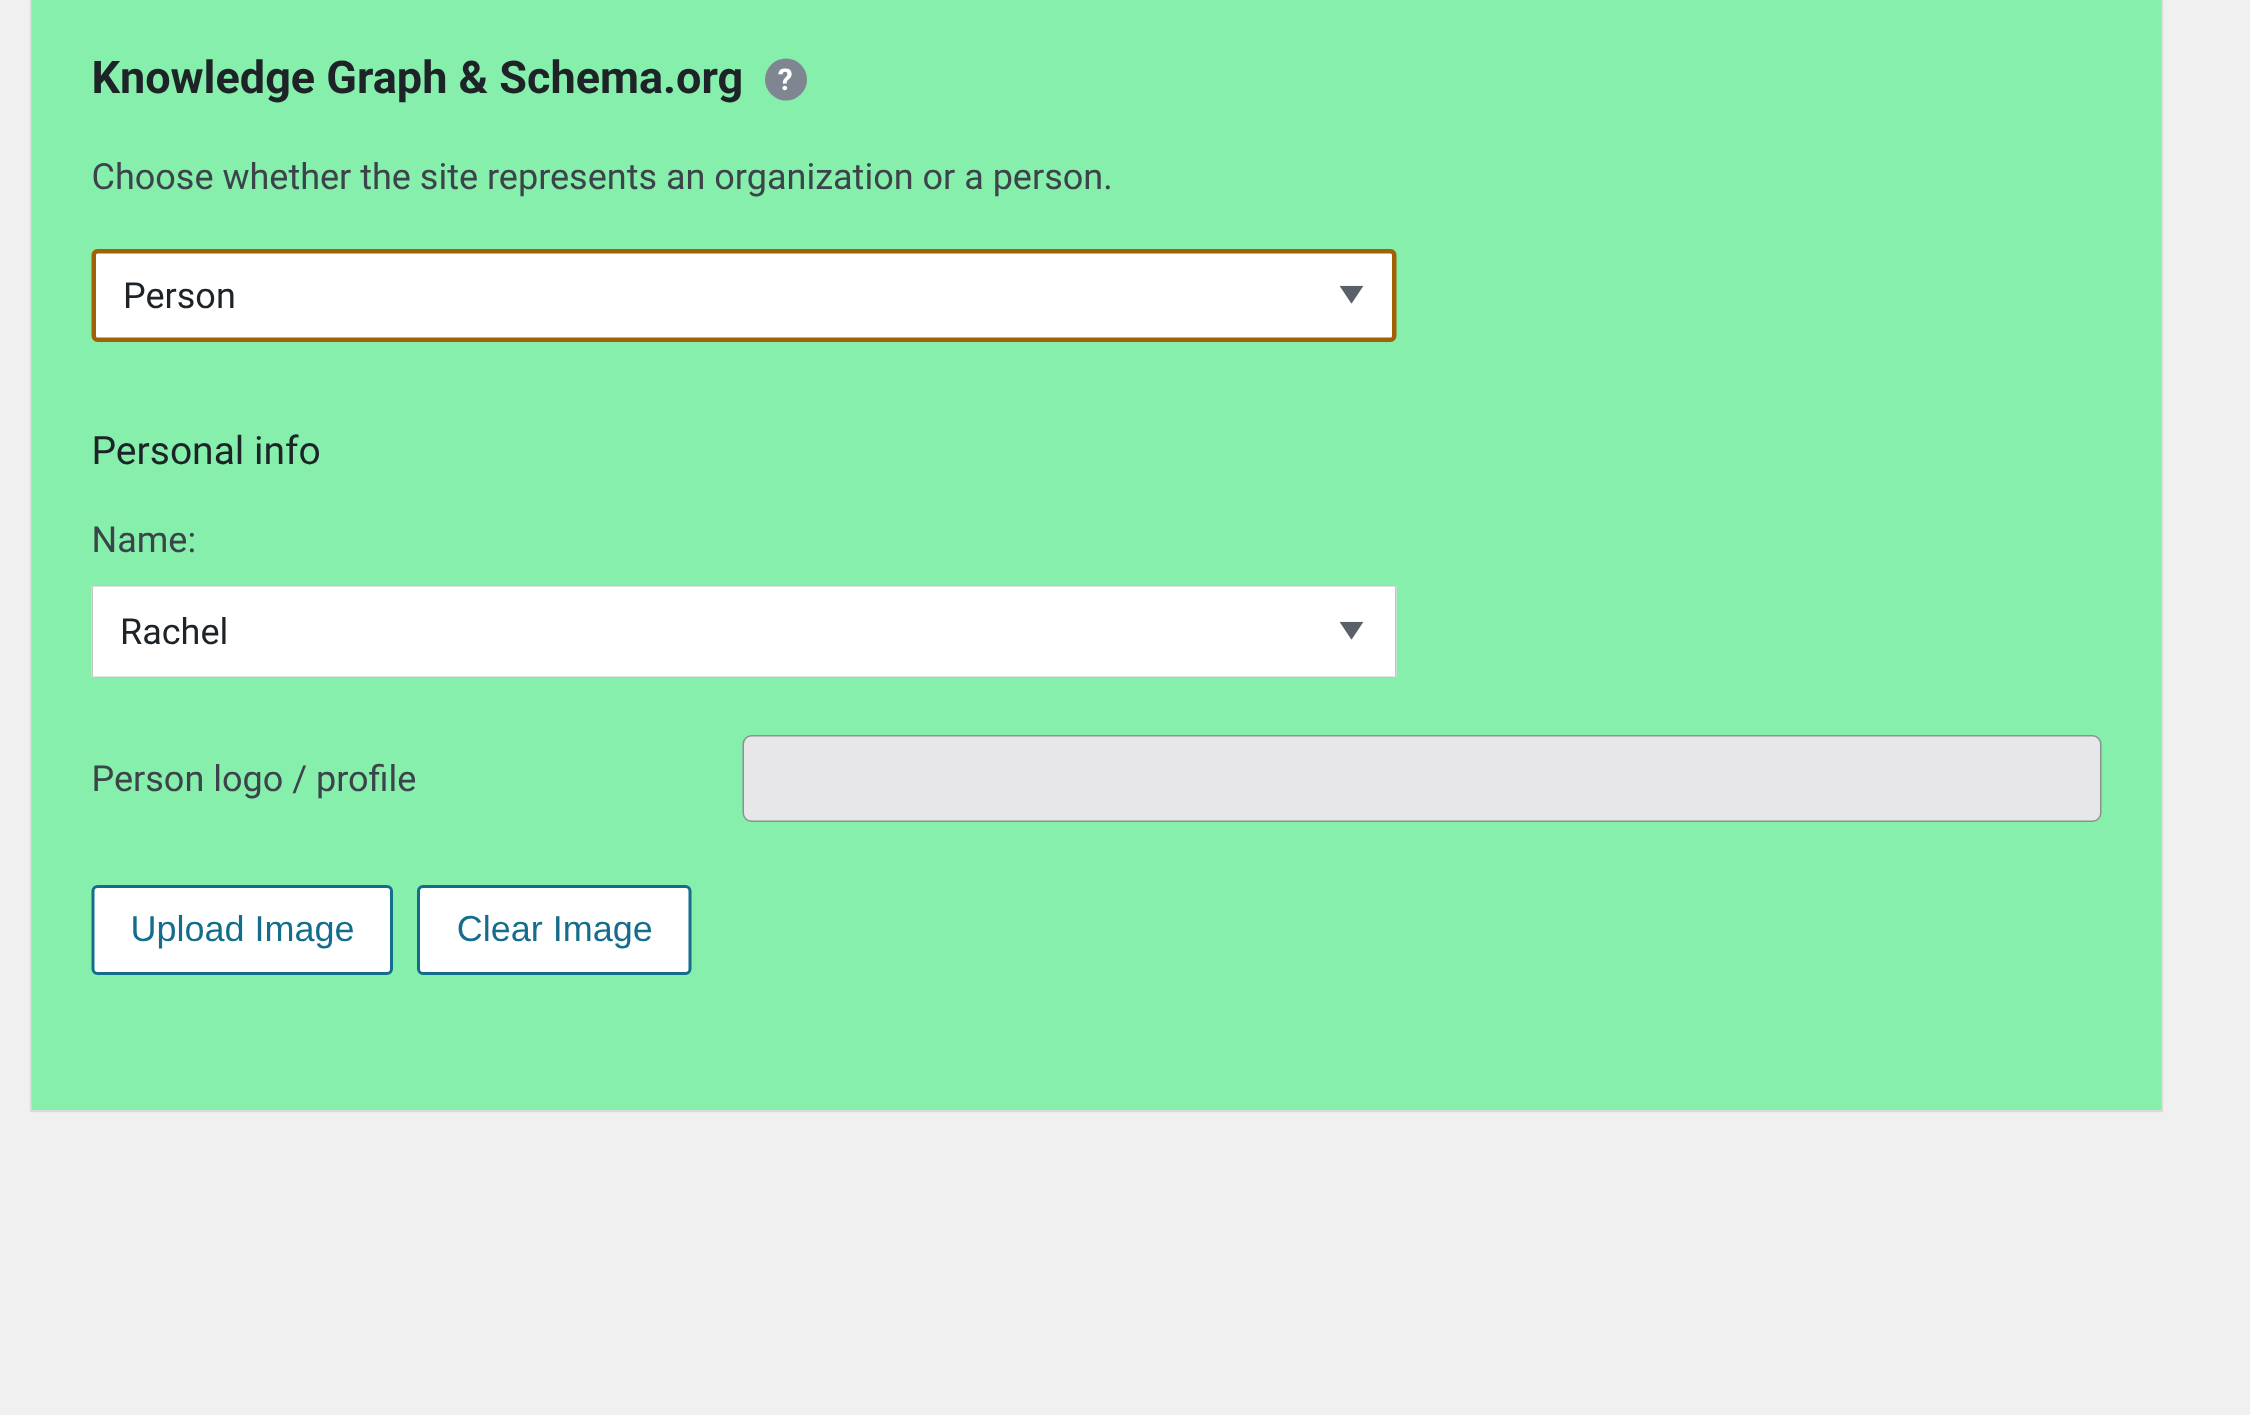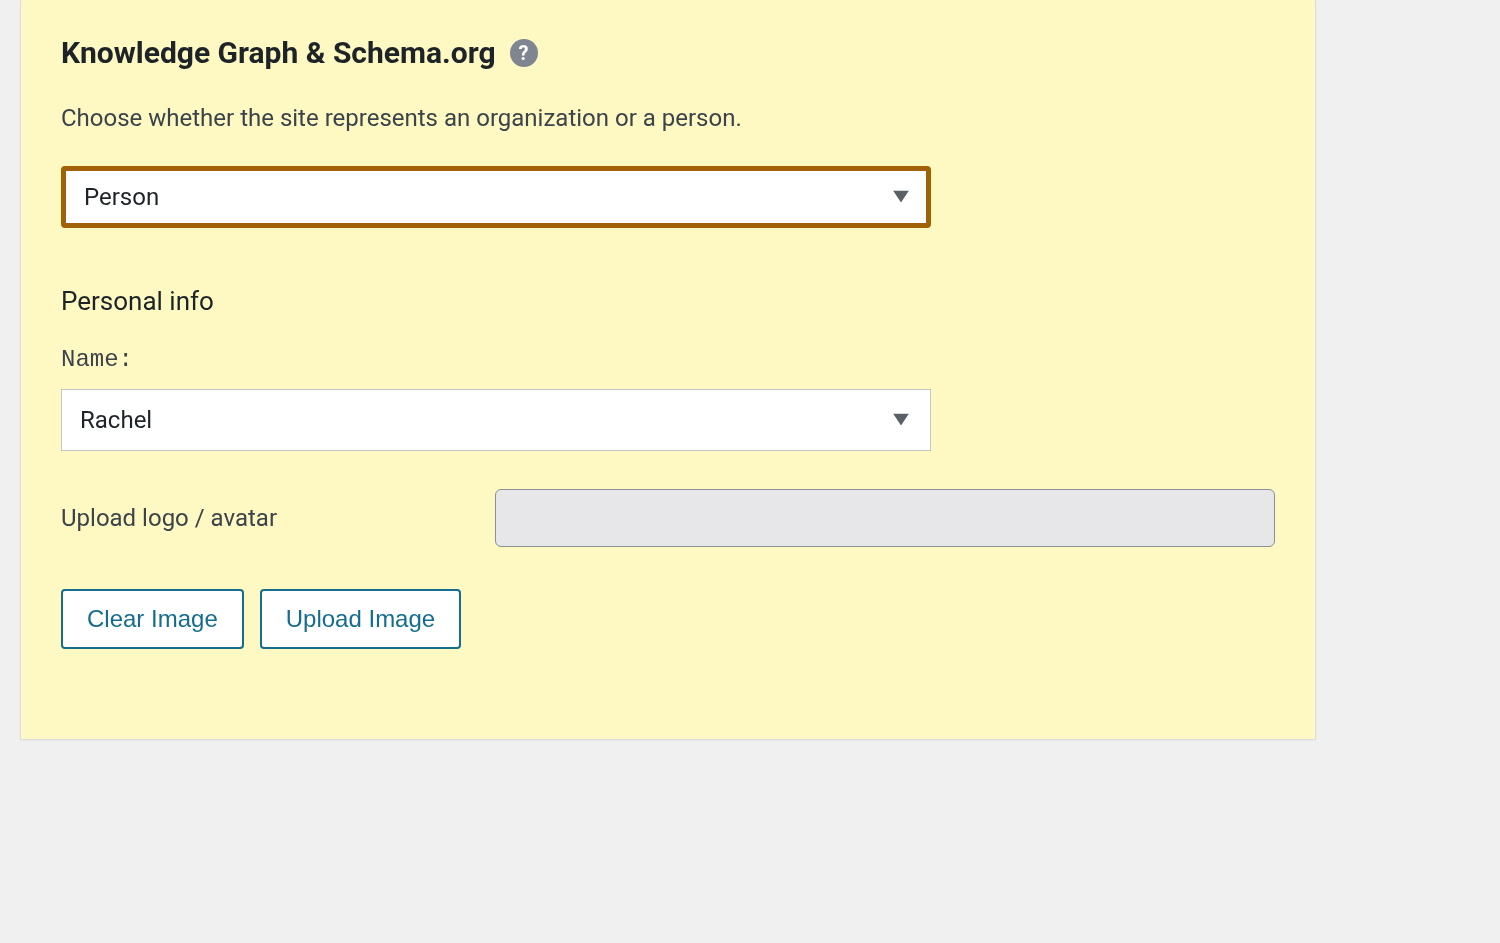--- a/index.html
+++ b/index.html
@@ -6,25 +6,25 @@
     body {
       font-family: -apple-system, BlinkMacSystemFont, "Segoe UI", Roboto, Helvetica, Arial, sans-serif;
       background: #f0f0f1;
       color: #1d2327;
       width: 1500px;
       height: 943px;
       overflow: hidden;
       padding: 0 20px;
     }
     .panel {
-      background: #fef9c3;
+      background: #86efac;
       border: 1px solid #dcdcde;
       border-top: none;
       padding: 25px 40px 90px 40px;
-      width: 1296px;
+      width: 1422px;
       box-shadow: 0 1px 2px rgba(0,0,0,0.04);
     }
     .panel-heading {
       display: flex;
       align-items: center;
       gap: 14px;
       margin-top: 10px;
     }
     .panel-heading h2 {
       font-size: 30px;
@@ -52,21 +52,21 @@
     }
     .select-wrap {
       position: relative;
       width: 870px;
       margin-top: 30px;
     }
     .select-wrap.thin { margin-top: 16px; }
     .select-control {
       width: 100%;
       height: 62px;
-      border: 5px solid #a16207;
+      border: 3px solid #a16207;
       border-radius: 4px;
       background: #ffffff;
       padding: 0 50px 0 18px;
       font-size: 24px;
       color: #1d2327;
       display: flex;
       align-items: center;
       cursor: pointer;
     }
     .select-control.thin {
@@ -85,21 +85,20 @@
     h3.section-subhead {
       font-size: 26px;
       font-weight: 400;
       color: #1d2327;
       margin-top: 58px;
     }
     .field-label {
       font-size: 24px;
       color: #3c434a;
       margin-top: 30px;
-      font-family: Liberation Mono, monospace;
     }
     .inline-link {
       color: #146d8c;
       text-decoration: underline;
       cursor: pointer;
     }
     .bold { font-weight: 700; }
     .avatar-row {
       display: flex;
       align-items: center;
@@ -166,22 +165,22 @@
     <div class="select-control thin">Rachel</div>
     <span class="select-caret">
       <svg width="16" height="12" viewBox="0 0 16 12">
           <polygon points="0,0 16,0 8,12" fill="currentColor"></polygon>
         </svg>
     </span>
   </div>
 
 
   <div class="avatar-row">
-    <div class="avatar-label">Upload logo / avatar</div>
+    <div class="avatar-label">Person logo / profile</div>
     <div class="avatar-input"></div>
   </div>
 
   <div class="button-row">
+    <button class="btn-outline">Upload Image</button>
     <button class="btn-outline">Clear Image</button>
-    <button class="btn-outline">Upload Image</button>
   </div>
 
 </div>
 
 </body></html>

